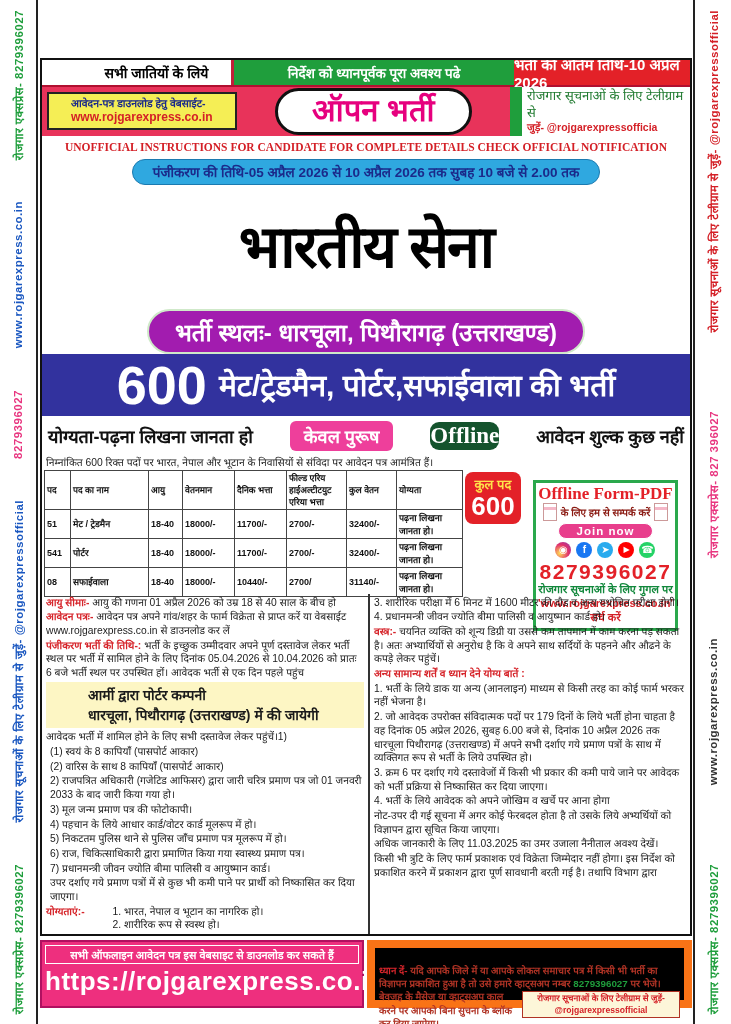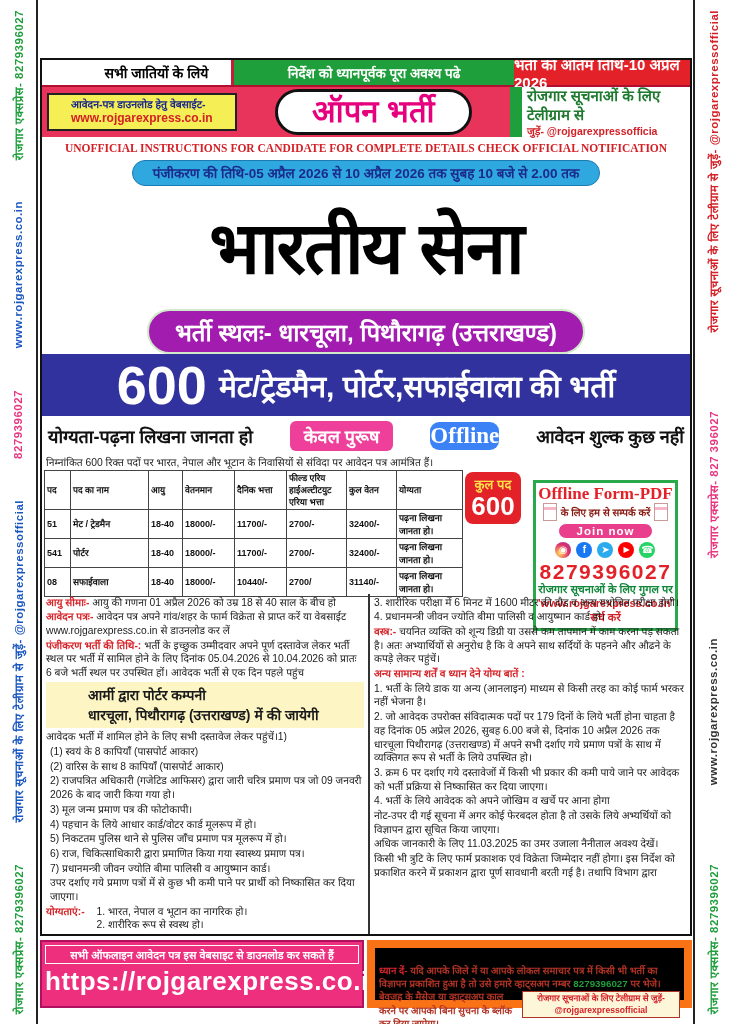--- a/index.html
+++ b/index.html
@@ -23,40 +23,40 @@
   .h-right { width:176px; background:#e32128; color:#fff; font-size:15px; }
 
   .row2 { display:flex; align-items:center; height:50px; background:#e8335a; }
   .dl-box { background:#f5ee55; border:2px solid #222; margin-left:5px; padding:3px 22px; line-height:1.25; }
   .dl-box .l1 { color:#1b2a8a; font-size:10.5px; font-weight:bold; display:block; }
   .dl-box .l2 { color:#d42027; font-size:12px; font-weight:bold; display:block; }
   .open-wrap { flex:1; display:flex; justify-content:center; }
   .open-pill { background:#fff; border:3px solid #111; border-radius:30px; padding:0 34px; font-size:31px; font-weight:800; color:#e6007e; line-height:1.3; }
   .green-sliver { width:12px; align-self:stretch; background:#1f9e3c; }
   .tg-box { background:#fff; width:168px; height:100%; display:flex; flex-direction:column; justify-content:center; padding:0 5px; line-height:1.3; }
-  .tg-box .l1 { color:#1f7a2f; font-size:15px; font-weight:bold; }
+  .tg-box .l1 { color:#1f7a2f; font-size:13px; font-weight:normal; }
   .tg-box .l2 { color:#d42027; font-size:10.5px; font-weight:bold; }
 
   .row3 { height:23px; display:flex; align-items:center; justify-content:center; color:#d42027; font-weight:bold; font-size:11.5px; font-family:"Liberation Serif","DejaVu Serif",serif; }
   .row4 { height:28px; display:flex; justify-content:center; align-items:center; }
   .reg-pill { background:#2fa8e0; border:1px solid #1b7ab0; border-radius:14px; color:#1b2a8a; font-weight:bold; font-size:13.5px; padding:3px 20px; }
 
-  .title { height:126px; display:flex; align-items:center; justify-content:center; font-size:72px; font-weight:800; color:#000; letter-spacing:-2px; line-height:1; }
+  .title { height:126px; display:flex; align-items:center; justify-content:center; font-size:59px; font-weight:800; color:#000; letter-spacing:-2px; line-height:1; }
 
   .venue-row { height:46px; display:flex; justify-content:center; align-items:center; }
   .venue { background:#a21caf; color:#fff; border:2px solid #cfe9c9; border-radius:24px; padding:4px 26px; font-size:24px; font-weight:800; }
 
   .navy { height:64px; background:#32329e; color:#fff; display:flex; align-items:center; justify-content:center; gap:12px; }
   .navy .cnt { font-size:54px; font-weight:800; line-height:1; }
   .navy .txt { font-size:30px; font-weight:800; }
 
   .qualrow { height:40px; display:flex; align-items:center; justify-content:space-between; padding:0 6px; }
   .qualrow .plain { font-size:18px; font-weight:bold; color:#111; }
   .pill-pink { background:#ee3f9b; color:#fff; font-size:18px; font-weight:bold; padding:3px 14px; border-radius:6px; }
-  .pill-green { background:#3b82f6; color:#fff; font-size:23px; font-weight:800; padding:1px 0; border-radius:9px; font-family:"Liberation Serif","DejaVu Serif",serif; }
+  .pill-green { background:#14532d; color:#fff; font-size:23px; font-weight:800; padding:1px 0; border-radius:9px; font-family:"Liberation Serif","DejaVu Serif",serif; }
 
   .intro { height:15px; font-size:10.3px; color:#222; padding-left:4px; }
 
   .tablerow { height:124px; display:flex; padding:0 2px; }
   table.jobs { width:420px; border-collapse:collapse; font-size:9px; color:#111; }
   table.jobs th, table.jobs td { border:1px solid #444; padding:1px 2px; text-align:left; vertical-align:middle; font-weight:bold; }
   table.jobs th { font-size:8.8px; }
   .rpanel { flex:1; display:flex; align-items:flex-start; }
   .badge { width:56px; background:#e32128; border-radius:8px; margin:2px; text-align:center; padding:3px 0 5px; }
   .badge .bl { color:#ffe24a; font-size:13px; font-weight:800; display:block; }
@@ -78,21 +78,21 @@
   .contact .g2 { color:#d42027; font-size:11px; font-weight:bold; line-height:1.25; }
 
   .bodyrow { flex:1; display:flex; font-size:10.3px; line-height:1.33; color:#1a1a1a; }
   .colL { width:328px; padding:2px 4px 2px 4px; border-right:2px solid #333; }
   .colR { flex:1; padding:2px 4px; }
   .lbl { color:#d6252b; font-weight:bold; }
   .para { margin-bottom:1px; }
   .hl { background:#fdf6c4; font-size:14px; font-weight:bold; padding:3px 12px 3px 42px; line-height:1.45; margin:2px 0; }
   .doc { padding-left:4px; }
   .redhead { color:#d6252b; font-weight:bold; }
-  .yog { display:flex; gap:4px; }
+  .yog { display:flex; gap:20px; }
   .yog .items { padding-left:8px; }
 
   .footer { position:absolute; left:40px; top:940px; width:652px; height:68px; display:flex; gap:3px; }
   .f-left { width:324px; background:#ee2f7e; border:2px solid #b01060; text-align:center; color:#fff; padding:3px; }
   .f-left .strip1 { border:1px solid #fff; font-size:11px; font-weight:bold; padding:1px 2px; margin-bottom:2px; }
   .f-left .url { font-size:26px; font-weight:800; letter-spacing:.5px; }
   .f-right { flex:1; background:#000000; border:8px solid #f97316; padding:16px 4px; font-size:9.8px; font-weight:bold; color:#b03325; line-height:1.35; }
   .f-right .ph { color:#1f9e3c; }
   .inner-box { float:right; border:1px solid #b03325; background:#fdf6d9; width:158px; font-size:8.6px; color:#d42027; text-align:center; padding:1px 2px; margin:1px 0 0 4px; line-height:1.3; }
 </style>
@@ -257,21 +257,21 @@
           <span class="lbl">पंजीकरण भर्ती की तिथि-:</span>
           <span>भर्ती के इच्छुक उम्मीदवार अपने पूर्ण दस्तावेज लेकर भर्ती स्थल पर भर्ती में सामिल होने के लिए दिनांक 05.04.2026 से 10.04.2026 को प्रातः 6 बजे भर्ती स्थल पर उपस्थित हों। आवेदक भर्ती से एक दिन पहले पहुंच</span>
         </div>
         <div class="hl">
           <div>आर्मी द्वारा पोर्टर कम्पनी</div>
           <div>धारचूला, पिथौरागढ़ (उत्तराखण्ड) में की जायेगी</div>
         </div>
         <div class="para">आवेदक भर्ती में शामिल होने के लिए सभी दस्तावेज लेकर पहुंचें।1)</div>
         <div class="doc para">(1)  स्वयं के 8 कापियाँ (पासपोर्ट आकार)</div>
         <div class="doc para">(2)  वारिस के साथ 8 कापियाँ (पासपोर्ट आकार)</div>
-        <div class="doc para">2)  राजपत्रित अधिकारी (गजेटिड आफिसर) द्वारा जारी चरित्र प्रमाण पत्र जो 09 जनवरी 2026 के बाद जारी किया गया हो।</div>
+        <div class="doc para">2)  राजपत्रित अधिकारी (गजेटिड आफिसर) द्वारा जारी चरित्र प्रमाण पत्र जो 01 जनवरी 2033 के बाद जारी किया गया हो।</div>
         <div class="doc para">3)  मूल जन्म प्रमाण पत्र की फोटोकापी।</div>
         <div class="doc para">4)  पहचान के लिये आधार कार्ड/वोटर कार्ड मूलरूप में हो।</div>
         <div class="doc para">5)  निकटतम पुलिस थाने से पुलिस जाँच प्रमाण पत्र मूलरूप में हो।</div>
         <div class="doc para">6)  राज, चिकित्साधिकारी द्वारा प्रमाणित किया गया स्वास्थ्य प्रमाण पत्र।</div>
         <div class="doc para">7)  प्रधानमन्त्री जीवन ज्योति बीमा पालिसी व आयुष्मान कार्ड।</div>
         <div class="doc para">उपर दर्शाए गये प्रमाण पत्रों में से कुछ भी कमी पाने पर प्रार्थी को निष्कासित कर दिया जाएगा।</div>
         <div class="yog">
           <span class="lbl">योग्यताएं:-</span>
           <span class="items">
             <div>1.   भारत, नेपाल व भूटान का नागरिक हो।</div>

